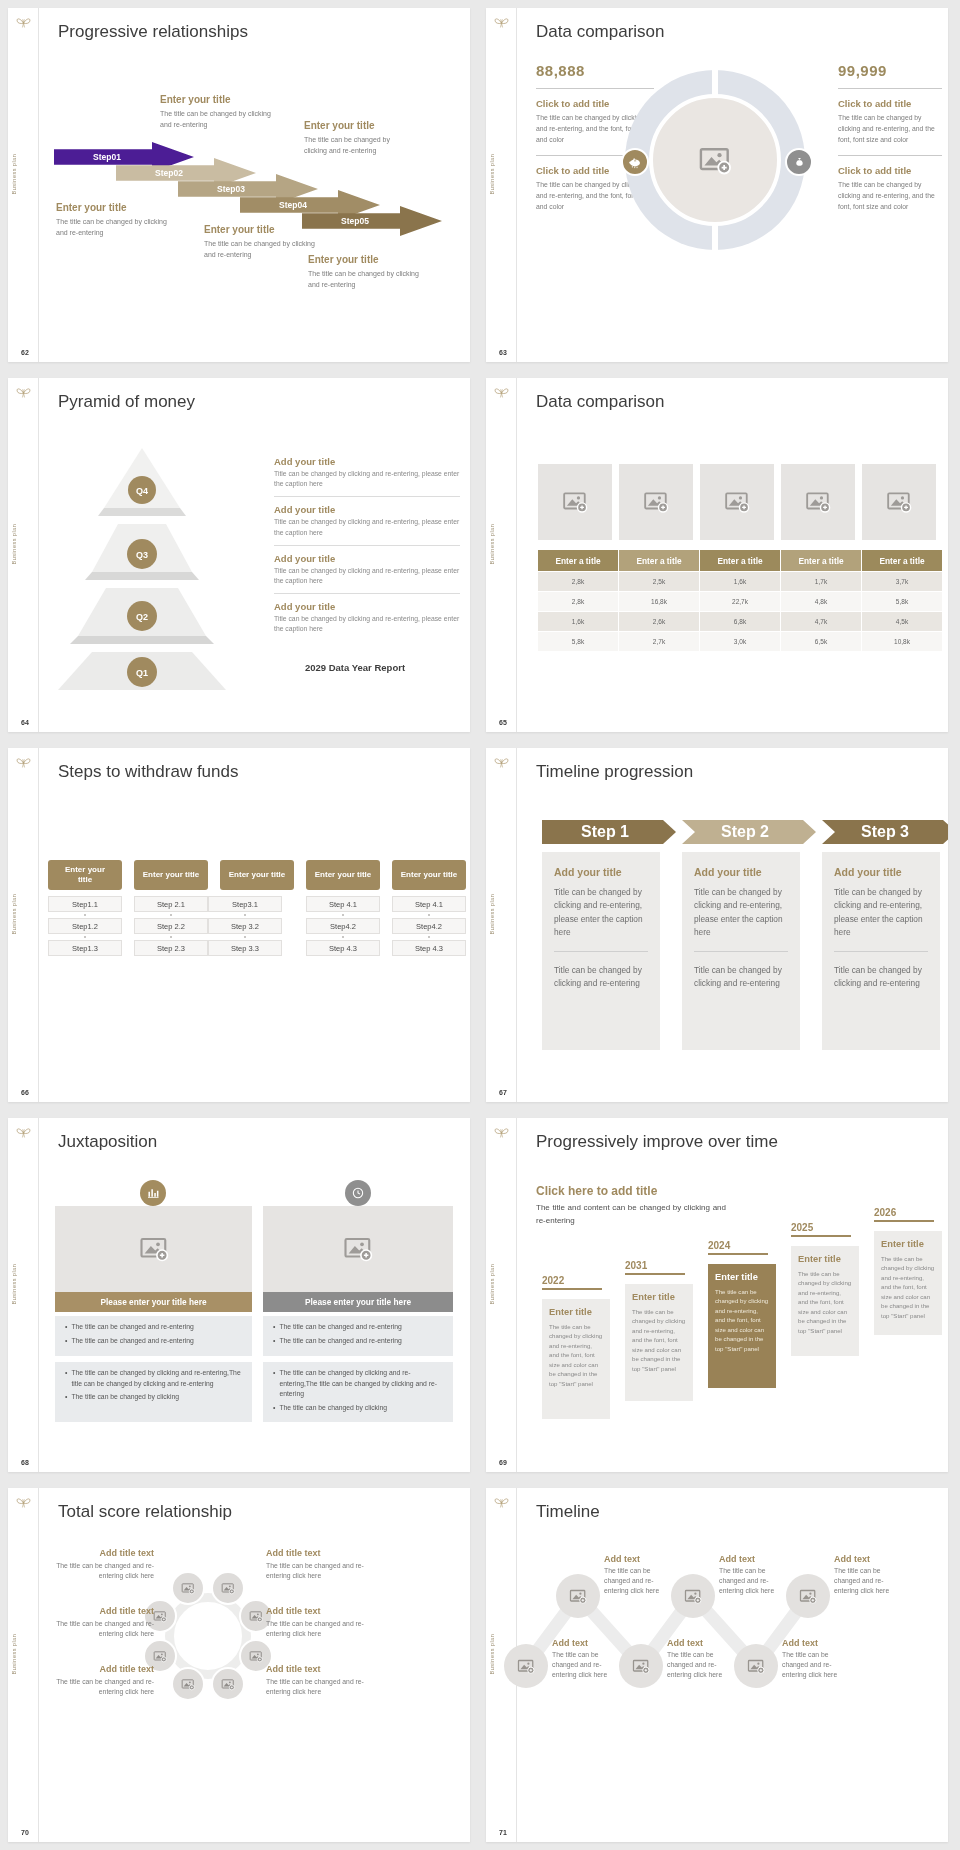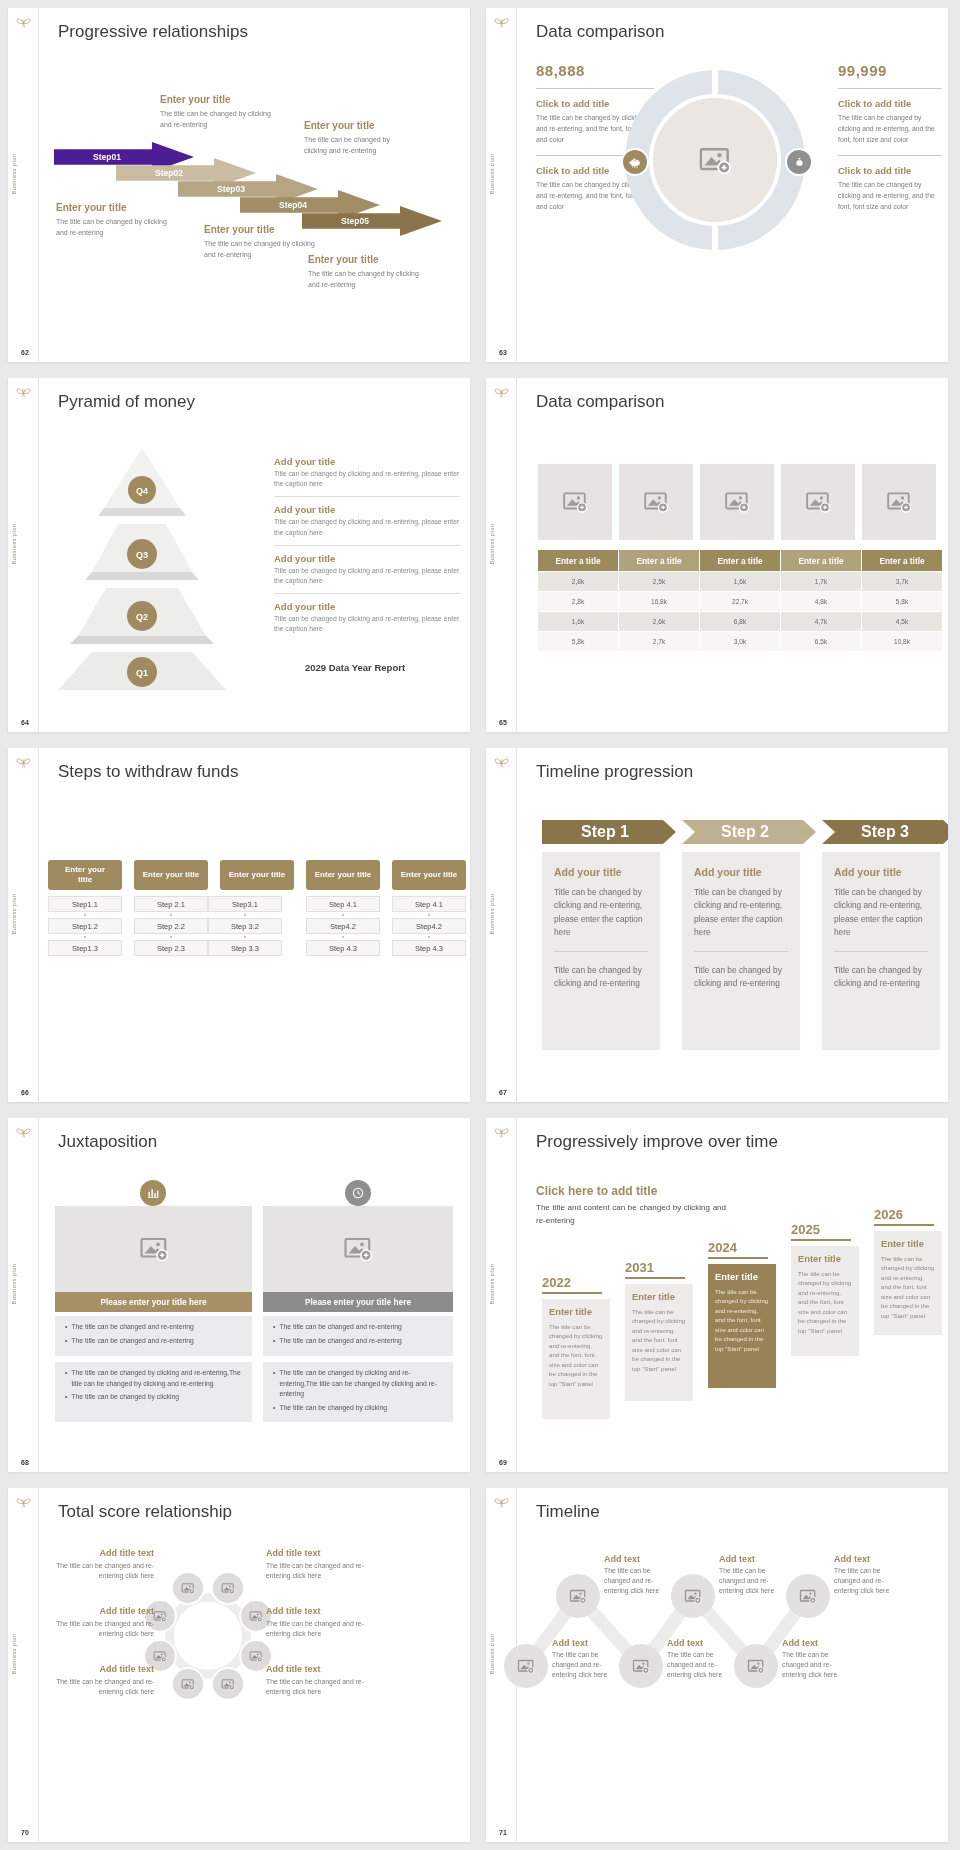--- a/index.html
+++ b/index.html
@@ -62,21 +62,21 @@
   
   .cico{position:absolute;width:26px;height:26px;border-radius:50%;display:flex;align-items:center;justify-content:center;color:#fff;}
   .imgpanel{position:absolute;background:#E6E4E2;display:flex;align-items:center;justify-content:center;color:#9e9b98;}
   .banner{position:absolute;height:20px;color:#fff;font-weight:700;font-size:8.3px;display:flex;align-items:center;justify-content:center;}
   .bpanel{position:absolute;background:#E9EBED;padding:6px 8px;box-sizing:border-box;}
   .bl{display:flex;font-size:6.8px;color:#565656;line-height:1.55;margin-bottom:3px;}
   .bl::before{content:"•";margin:0 4px 0 2px;}
   
   .leadh{font-size:12px;font-weight:700;color:#A08A5F;}
   .leadb{font-size:8px;color:#4f4f4f;line-height:1.6;text-align:justify;}
-  .yr{position:absolute;width:60px;font-size:13px;font-weight:700;color:#A08A5F;border-bottom:2px solid #A08A5F;padding-bottom:2px;}
+  .yr{position:absolute;width:60px;font-size:10px;font-weight:700;color:#A08A5F;border-bottom:2px solid #A08A5F;padding-bottom:2px;}
   .mc{position:absolute;width:68px;background:#EDECEA;padding:8px 7px;box-sizing:border-box;}
   .mc .h{font-size:9.3px;font-weight:700;color:#A08A5F;margin-bottom:5px;}
   .mc .b{font-size:6.1px;line-height:1.55;color:#8a8a8a;}
   .mc.gold{background:#998256;}
   .mc.gold .h{color:#fff;}
   .mc.gold .b{color:#EFE9DA;}
   
   .ring{position:absolute;width:68px;height:68px;border:9px solid #EDEDEC;border-radius:50%;}
   .rc{position:absolute;width:34px;height:34px;border-radius:50%;background:#DEDCDA;border:2px solid #fff;
       box-sizing:border-box;display:flex;align-items:center;justify-content:center;color:#8f8c89;}

